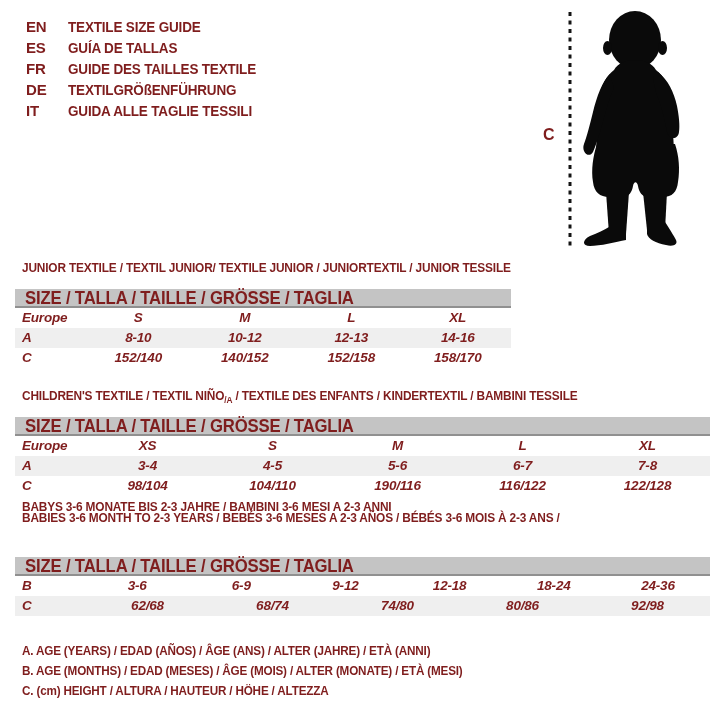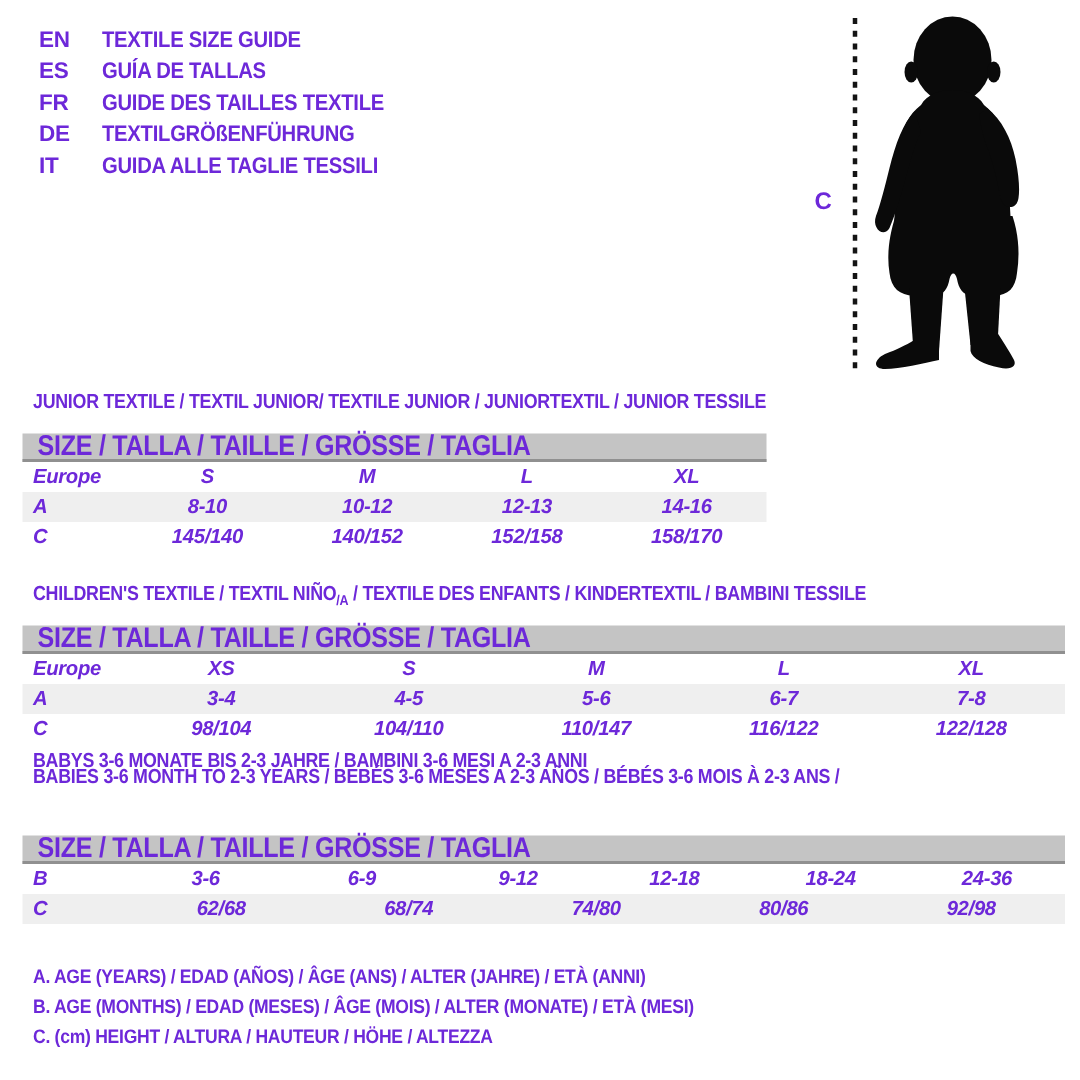--- a/index.html
+++ b/index.html
@@ -1,18 +1,18 @@
 <!DOCTYPE html>
 <html><head>
 <meta charset="utf-8">
 <style>
   html,body{margin:0;padding:0;background:#fff;}
   #canvas{
     position:relative;width:720px;height:720px;background:#ffffff;
-    font-family:"Liberation Sans",sans-serif;font-weight:700;color:#6d28d9;
+    font-family:"Liberation Sans",sans-serif;font-weight:700;color:#7f1d1d;
     letter-spacing:-0.2px;overflow:hidden;
   }
   
   .langs{position:absolute;left:26px;top:16px;}
   .lang-row{display:flex;height:21px;line-height:21px;font-size:15px;}
   .lang-code{width:42px;}
   .sx{display:inline-block;transform:scaleX(0.9);transform-origin:0 50%;white-space:nowrap;}
   .sx88{display:inline-block;transform:scaleX(0.88);transform-origin:0 50%;white-space:nowrap;}
   
   .figure-svg{position:absolute;left:540px;top:6px;}
@@ -96,21 +96,21 @@
     </div>
     <div class="t-row shaded">
       <span class="t-label">A</span>
       <span class="t-cell">8-10</span>
       <span class="t-cell">10-12</span>
       <span class="t-cell">12-13</span>
       <span class="t-cell">14-16</span>
     </div>
     <div class="t-row">
       <span class="t-label">C</span>
-      <span class="t-cell">145/140</span>
+      <span class="t-cell">152/140</span>
       <span class="t-cell">140/152</span>
       <span class="t-cell">152/158</span>
       <span class="t-cell">158/170</span>
     </div>
   </div>
 
   <div class="sec-title" style="top:389px;">
     <span class="sx88"><span>CHILDREN'S TEXTILE / TEXTIL NIÑO</span><span class="subA">/A</span><span> / TEXTILE DES ENFANTS / KINDERTEXTIL / BAMBINI TESSILE</span></span>
   </div>
   <div class="sg-table w-full" style="top:417px;">
@@ -130,21 +130,21 @@
       <span class="t-cell">3-4</span>
       <span class="t-cell">4-5</span>
       <span class="t-cell">5-6</span>
       <span class="t-cell">6-7</span>
       <span class="t-cell">7-8</span>
     </div>
     <div class="t-row">
       <span class="t-label">C</span>
       <span class="t-cell">98/104</span>
       <span class="t-cell">104/110</span>
-      <span class="t-cell">110/147</span>
+      <span class="t-cell">190/116</span>
       <span class="t-cell">116/122</span>
       <span class="t-cell">122/128</span>
     </div>
   </div>
 
   <div class="sec-title" style="top:511px;">
     <span class="sx88">BABIES 3-6 MONTH TO 2-3 YEARS / BEBÉS 3-6 MESES A 2-3 AÑOS / BÉBÉS 3-6 MOIS À 2-3 ANS /</span>
   </div>
   <div class="sec-title" style="top:500px;">
     <span class="sx88">BABYS 3-6 MONATE BIS 2-3 JAHRE / BAMBINI 3-6 MESI A 2-3 ANNI</span>

